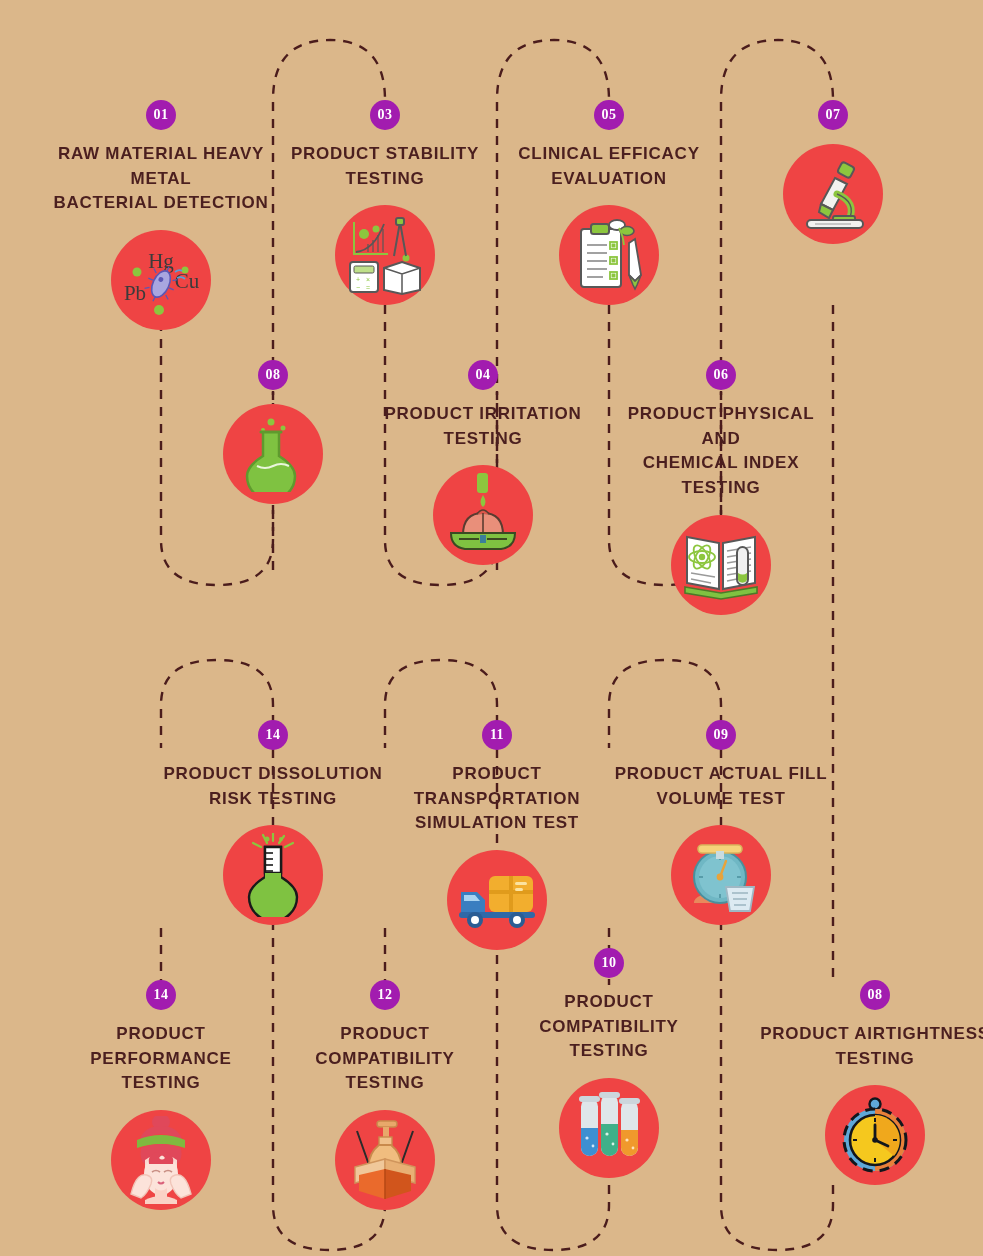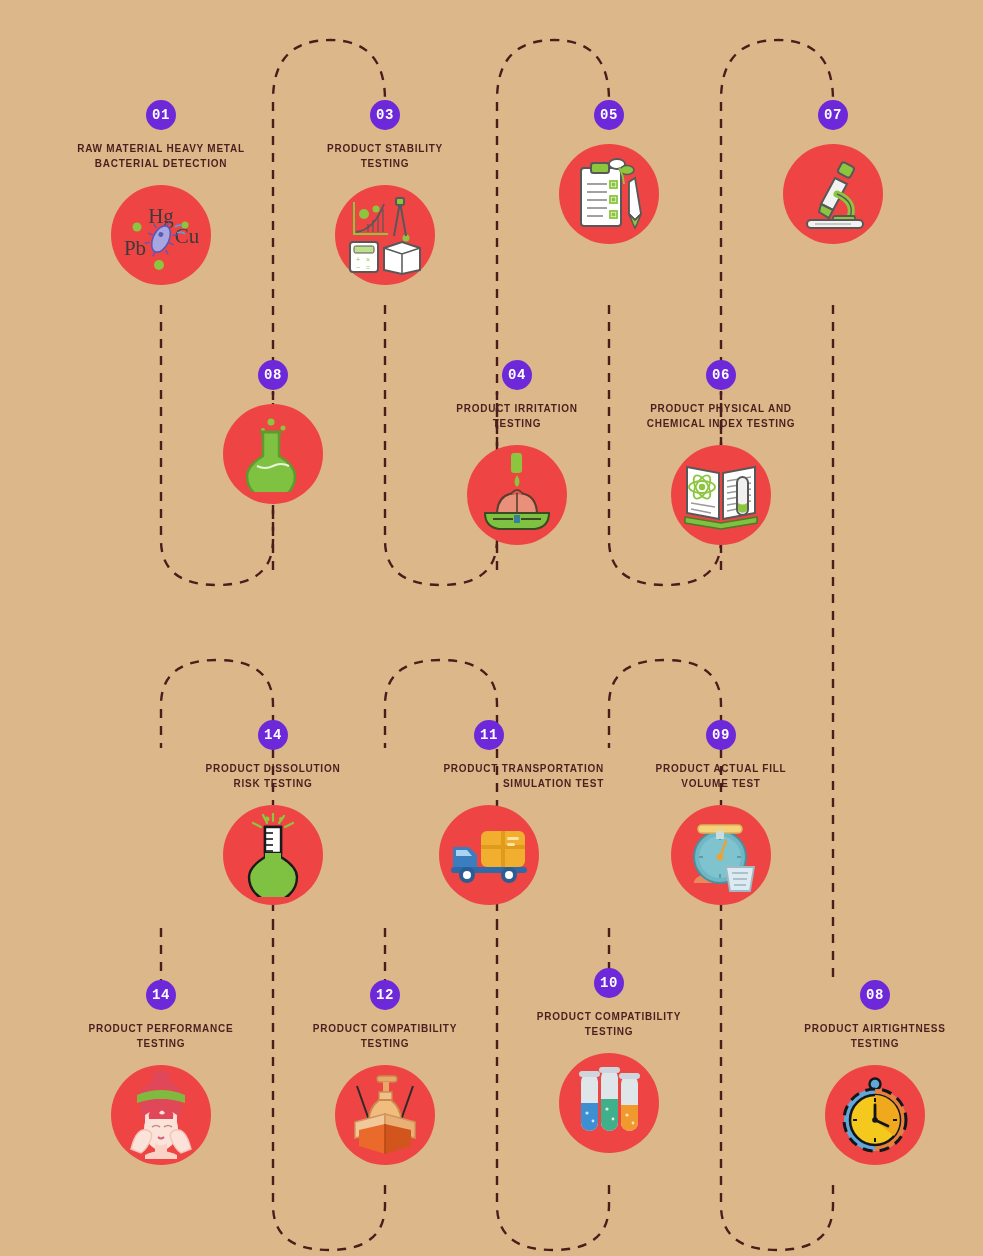--- a/index.html
+++ b/index.html
@@ -9,30 +9,30 @@
     font-family:"Liberation Sans", sans-serif;
     overflow:hidden;
     position:relative;
   }
   #stage{position:absolute;inset:0;width:983px;height:1256px;}
   #connectors{position:absolute;left:0;top:0;width:983px;height:1256px;pointer-events:none;}
 
   .node{position:absolute;width:230px;text-align:center;}
   .badge{
     width:30px;height:30px;border-radius:50%;
-    background:#6d28d9;color:#ffffff;
+    background:#a21caf;color:#ffffff;
     font-size:14px;font-weight:bold;
     display:flex;align-items:center;justify-content:center;
     margin:0 auto;letter-spacing:.5px;
-    font-family:Liberation Mono, monospace;
+    font-family:Liberation Serif, serif;
   }
   .label{
     margin-top:12px;
     color:#4b1f1f;
-    font-size:10px;
+    font-size:17px;
     font-weight:bold;
     letter-spacing:.75px;
     line-height:1.45;
     text-transform:uppercase;
     white-space:pre-line;
   }
   .iconwrap{
     width:100px;height:100px;border-radius:50%;
     background:#ef4444;
     margin:14px auto 0;
@@ -154,20 +154,22 @@
             <text x="22" y="76">=</text>
         </g>
         <path d="M40 54 L58 48 L76 54 L76 76 L58 80 L40 76 Z" fill="#fff" stroke="#585858" stroke-width="2"></path>
         <path d="M40 54 L58 60 L76 54 M58 60 L58 80" stroke="#585858" stroke-width="1.5" fill="none"></path>
       </svg>
     </div>
   </div>
 
   <div class="node" style="left:494px;top:100px;">
     <div class="badge">05</div>
+    <div class="label">CLINICAL EFFICACY
+EVALUATION</div>
     <div class="iconwrap">
       <svg width="80" height="80" viewBox="0 0 80 80">
         <rect x="12" y="14" width="40" height="58" rx="3" fill="#fff" stroke="#585858" stroke-width="2"></rect>
         <rect x="22" y="9" width="18" height="10" rx="2.5" fill="#8cc63e" stroke="#585858" stroke-width="2"></rect>
         <g stroke="#8a8a8a" stroke-width="1.6">
           <line x1="18" y1="30" x2="38" y2="30"></line>
             <line x1="18" y1="38" x2="38" y2="38"></line>
           <line x1="18" y1="46" x2="38" y2="46"></line>
             <line x1="18" y1="54" x2="38" y2="54"></line>
           <line x1="18" y1="62" x2="34" y2="62"></line>
@@ -214,21 +216,21 @@
         <circle cx="34" cy="6" r="3.5" fill="#8cc63e"></circle>
         <circle cx="46" cy="12" r="2.5" fill="#8cc63e"></circle>
         <circle cx="26" cy="14" r="2" fill="#8cc63e"></circle>
         <path d="M26 16 L26 40 Q10 50 10 60 A24 24 0 0 0 58 60 Q58 50 42 40 L42 16" fill="#7fc241" stroke="#5f9a2e" stroke-width="2.5"></path>
         <path d="M20 50 q8 4 16 0 q8 -4 16 0" fill="none" stroke="#eaf6dc" stroke-width="2"></path>
         <line x1="24" y1="16" x2="44" y2="16" stroke="#5f9a2e" stroke-width="3" stroke-linecap="round"></line>
       </svg>
     </div>
   </div>
 
-  <div class="node" style="left:402px;top:360px;">
+  <div class="node" style="left:368px;top:360px;">
     <div class="badge">04</div>
     <div class="label">PRODUCT IRRITATION
 TESTING</div>
     <div class="iconwrap">
       <svg width="80" height="84" viewBox="0 0 80 84">
         <rect x="34" y="0" width="11" height="20" rx="3" fill="#8cc63e"></rect>
         <path d="M40 22 q-5 8 0 12 q5 -4 0 -12" fill="#8cc63e"></path>
         <path d="M40 38 q-4 5 0 8 q4 -3 0 -8" fill="#8cc63e"></path>
         <path d="M20 62 q0 -22 20 -22 q20 0 20 22 Z" fill="#e98f7a" stroke="#5a3c30" stroke-width="2"></path>
         <path d="M34 41 q6 -8 12 0" fill="#d9574b" stroke="#5a3c30" stroke-width="1.6"></path>
@@ -294,21 +296,21 @@
             <line x1="28" y1="26" x2="36" y2="26"></line>
           <line x1="28" y1="32" x2="36" y2="32"></line>
             <line x1="28" y1="38" x2="36" y2="38"></line>
         </g>
         <path d="M28 36 L44 36 L44 14 L28 14 Z" fill="none"></path>
         <rect x="28" y="40" width="16" height="6" fill="#7fc241"></rect>
       </svg>
     </div>
   </div>
 
-  <div class="node" style="left:374px;top:720px;text-align:right;">
+  <div class="node" style="left:382px;top:720px;">
     <div class="badge">11</div>
     <div class="label">PRODUCT TRANSPORTATION
 SIMULATION TEST</div>
     <div class="iconwrap">
       <svg width="84" height="60" viewBox="0 0 84 60">
         <rect x="34" y="6" width="44" height="36" rx="6" fill="#f2ae2e"></rect>
         <rect x="34" y="20" width="44" height="4" fill="#e09b1c"></rect>
         <rect x="54" y="6" width="4" height="36" fill="#e09b1c"></rect>
         <g fill="#fbe3a0">
           <rect x="60" y="12" width="12" height="3" rx="1.5"></rect>
@@ -397,21 +399,21 @@
         <path d="M36 28 q-10 8 -10 20 q0 16 16 16 q16 0 16 -16 q0 -12 -10 -20 Z" fill="#f0bd7f" stroke="#c98a4c" stroke-width="1.8"></path>
         <path d="M12 50 L42 42 L42 58 L12 66 Z" fill="#f0c89a" stroke="#d0955c" stroke-width="1.4"></path>
         <path d="M72 50 L42 42 L42 58 L72 66 Z" fill="#e8b074" stroke="#d0955c" stroke-width="1.4"></path>
         <path d="M16 58 L42 52 L42 82 L16 74 Z" fill="#ea6a2c"></path>
         <path d="M68 58 L42 52 L42 82 L68 74 Z" fill="#d1551c"></path>
         <path d="M42 52 L42 82" stroke="#b84916" stroke-width="1.6"></path>
       </svg>
     </div>
   </div>
 
-  <div class="node" style="left:494px;top:968px;">
+  <div class="node" style="left:494px;top:948px;">
     <div class="badge">10</div>
     <div class="label">PRODUCT COMPATIBILITY
 TESTING</div>
     <div class="iconwrap">
       <svg width="80" height="72" viewBox="0 0 80 72">
         <g>
           <rect x="12" y="6" width="17" height="58" rx="8.5" fill="#dfe6ea"></rect>
           <path d="M12 36 h17 v19.5 a8.5 8.5 0 0 1 -17 0 Z" fill="#3d8fd1"></path>
           <rect x="10" y="4" width="21" height="6" rx="3" fill="#ccd6dc"></rect>
           <circle cx="18" cy="46" r="1.6" fill="#cfe6f7"></circle>

